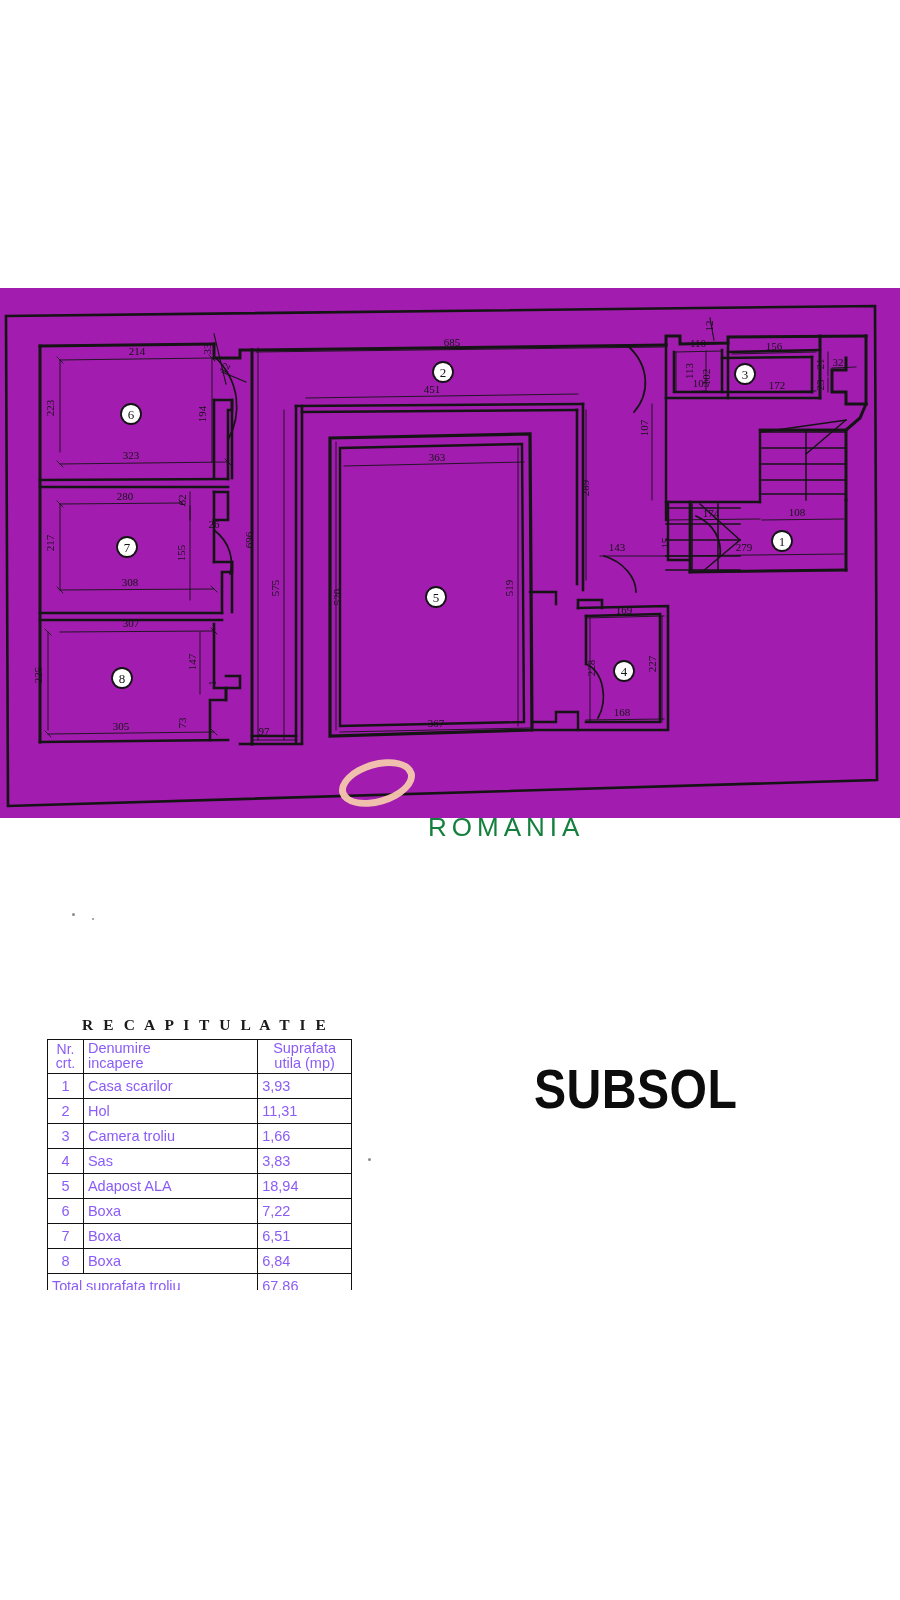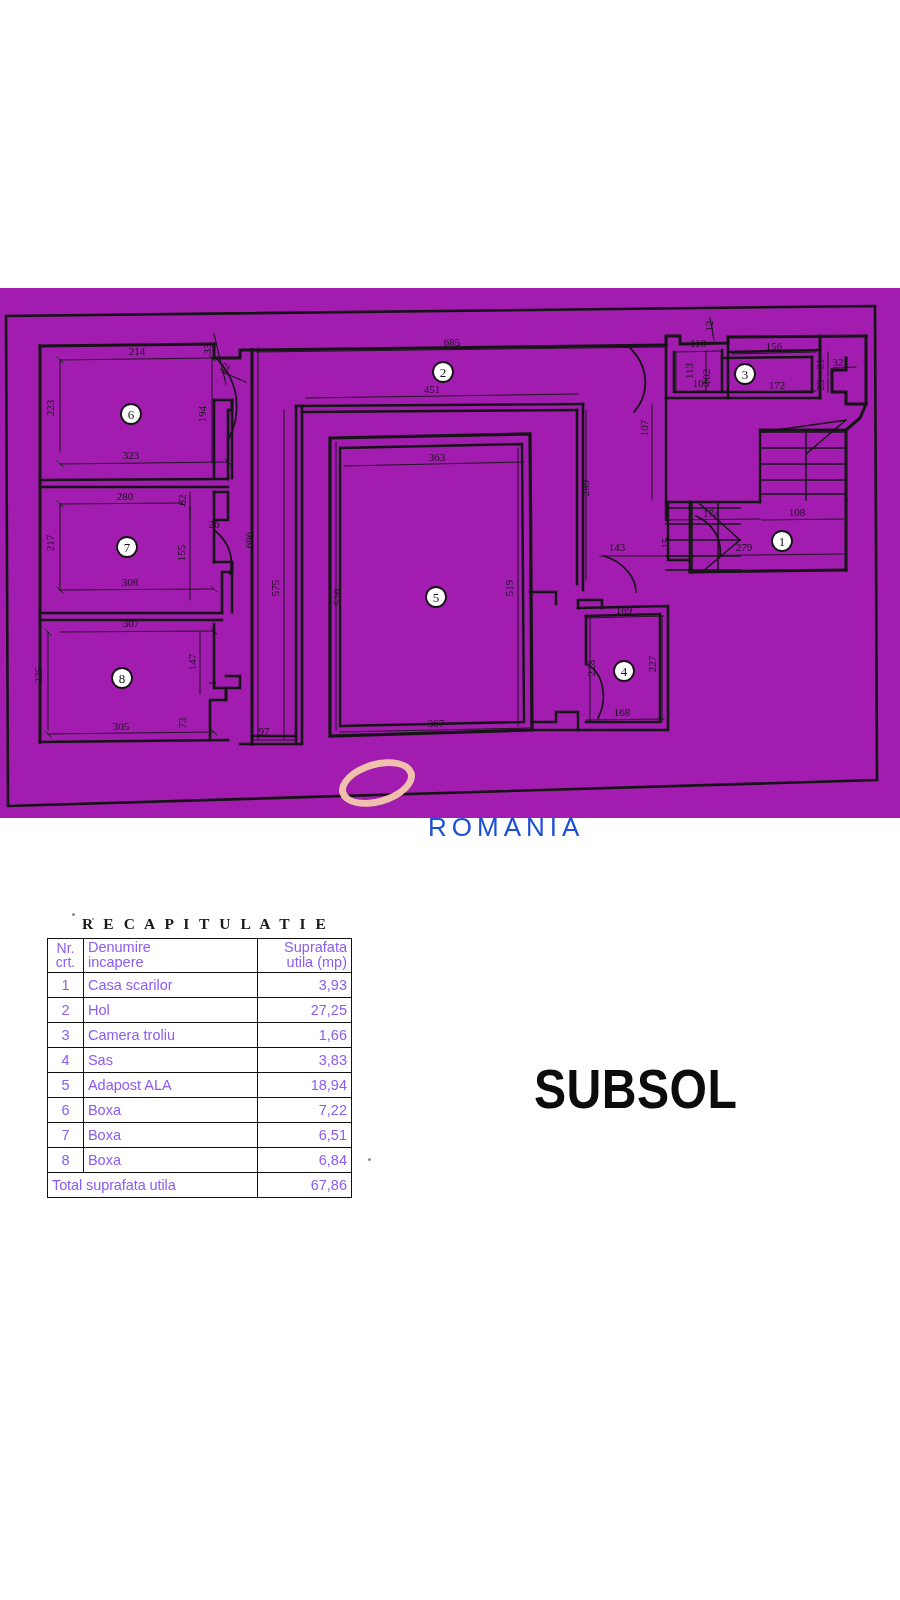--- a/index.html
+++ b/index.html
@@ -40,32 +40,32 @@
     border-radius: 50% / 50%;
     transform: rotate(-16deg);
     opacity: .95;
   }
   #watermark .wm-text {
     position: absolute;
     left: 98px; top: 55px;
     font-family: "Liberation Sans", sans-serif;
     font-size: 26px;
     letter-spacing: 5px;
-    color: #1d4ed8;
+    color: #15803d;
     font-weight: 400;
     white-space: nowrap;
   }
 
   
   .speck { position: absolute; background: #8b8b8b; border-radius: 50%; }
 
   
   #recap {
     position: absolute;
-    left: 47px; top: 915px;
+    left: 47px; top: 1016px;
     width: 291px;
   }
   #recap-title {
     font-family: "Liberation Serif", serif;
     font-weight: bold;
     font-size: 15.5px;
     letter-spacing: 3.1px;
     text-align: center;
     color: #1b1b1b;
     margin: 0 0 5px 26px;
@@ -80,21 +80,21 @@
     border: 1.6px solid #111;
     font-family: Liberation Sans, sans-serif;
     font-size: 14.5px;
     color: #8b5cf6;
     padding: 1px 4px;
     height: 25px;
     vertical-align: middle;
   }
   .col-nr    { width: 36px;  text-align: center; font-weight: normal; }
   .col-name  { width: 175px; text-align: left; margin-top: 16px; }
-  .col-area  { width: 94px;  text-align: right; }
+  .col-area  { width: 94px;  }
   thead td { font-weight: normal; text-align: center; line-height: 1.06; padding: 2px 3px; height: 44px;}
   thead td.col-nr { font-size: 14px; }
   .total-label { text-align: left; padding-left: 3px; font-size: 14px; letter-spacing: -0.1px; }
 
   
   #subsol {
     position: absolute;
     left: 534px; top: 1056px;
     font-family: "Liberation Sans", sans-serif;
     font-weight: bold;
@@ -458,21 +458,21 @@
     </thead>
     <tbody id="recap-body">
         <tr>
           <td class="col-nr">1</td>
           <td class="col-name">Casa scarilor</td>
           <td class="col-area">3,93</td>
         </tr>
         <tr>
           <td class="col-nr">2</td>
           <td class="col-name">Hol</td>
-          <td class="col-area">27,25</td>
+          <td class="col-area">11,31</td>
         </tr>
         <tr>
           <td class="col-nr">3</td>
           <td class="col-name">Camera troliu</td>
           <td class="col-area">1,66</td>
         </tr>
         <tr>
           <td class="col-nr">4</td>
           <td class="col-name">Sas</td>
           <td class="col-area">3,83</td>
@@ -491,21 +491,21 @@
           <td class="col-nr">7</td>
           <td class="col-name">Boxa</td>
           <td class="col-area">6,51</td>
         </tr>
         <tr>
           <td class="col-nr">8</td>
           <td class="col-name">Boxa</td>
           <td class="col-area">6,84</td>
         </tr>
         <tr>
-          <td colspan="2" class="total-label">Total suprafata utila</td>
+          <td colspan="2" class="total-label">Total suprafata troliu</td>
           <td class="col-area">67,86</td>
         </tr>
       </tbody>
   </table>
 </div>
 
 <div id="subsol">SUBSOL</div>
 
 <div id="bottom-blank"></div>
 

